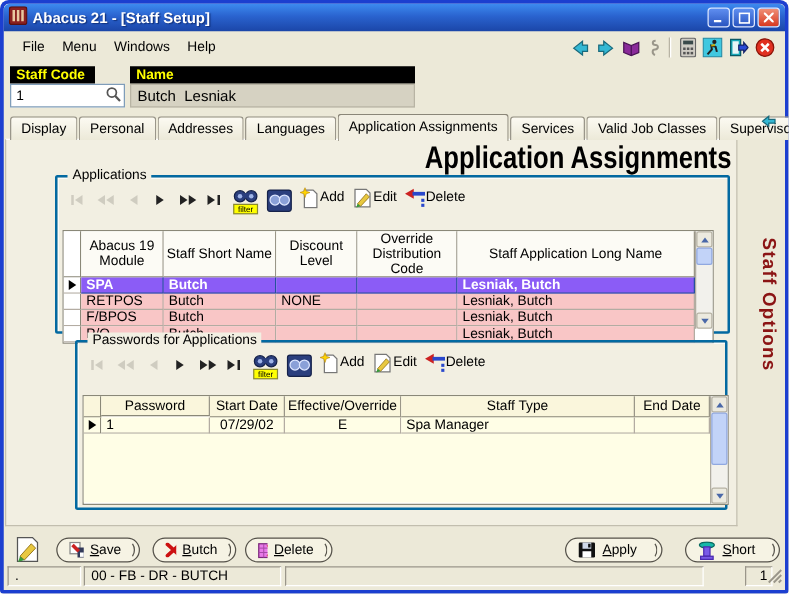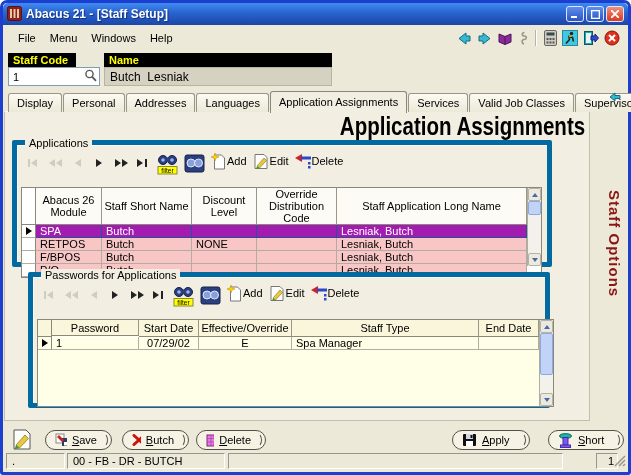--- a/index.html
+++ b/index.html
@@ -53,22 +53,22 @@
 
   
   .panel { position:absolute; left:4px; top:111px; width:586px; height:310px;
            background:#f2efe2; border:1px solid #c2beae; border-top-color:#fff; }
   .heading { position:absolute; top:112px; right:46px; font-size:25px; font-weight:bold;
              letter-spacing:0px; transform:scaleX(.82); transform-origin:100% 50%; white-space:nowrap; }
   .side-strip-label { position:absolute; right:8px; top:190px; writing-mode:vertical-rl;
              color:#8b1414; font-weight:bold; font-size:15px; letter-spacing:1px; }
 
   
-  .group { position:absolute; border:5px solid #0369a1; border-radius:2px;
-           box-shadow:inset 1px 1px 0 #fff; }
+  .group { position:absolute; border:2px solid #0369a1; border-radius:2px;
+           box-shadow:inset 1px 1px 0 #fff;margin-left:32px; }
   .group .glabel { position:absolute; top:-8px; left:8px; background:#f2efe2; padding:0 4px; }
   .g-apps { left:12px; top:140px; width:540px; height:127px; }
   .g-pw   { left:28px; top:272px; width:522px; height:136px; }
 
   
   .gtoolbar { position:absolute; left:8px; top:8px; display:flex; align-items:flex-start; gap:6px; height:32px; }
   .navbtn { width:16px; height:16px; display:flex; align-items:center; justify-content:center; margin-top:2px; }
   .icbtn  { display:flex; flex-direction:row; align-items:center; font-size:11px; line-height:11px; }
   .icbtn svg { display:block; }
 
@@ -79,21 +79,21 @@
   .g2 { grid-template-columns:14px 87px 60px 93px 187px 60px; }
   .hc { background:#fcfbf5; border-right:1px solid #9a9688; border-bottom:1px solid #8a8878;
         display:flex; align-items:center; justify-content:center; text-align:center;
         white-space:pre-line; line-height:12px; font-size:11px; }
   .cell { padding:0 0 0 4px; line-height:13px; height:13px; font-size:11px;
           border-right:1px solid #b3aca2; border-bottom:1px solid #b3aca2;
           overflow:hidden; white-space:nowrap; }
   .mk { padding:0; text-align:center; background:#fff; border-right:1px solid #8a8878; }
   .mk .tri { display:inline-block; width:0; height:0; border-left:6px solid #000;
              border-top:4px solid transparent; border-bottom:4px solid transparent; margin-top:2px; }
-  .row-sel  { background:#a21caf; color:#fff; border-right-color:#26509c; border-bottom-color:#26509c; }
+  .row-sel  { background:#8b5cf6; color:#fff; border-right-color:#26509c; border-bottom-color:#26509c;font-weight:bold; }
   .row-pink { background:#f9c6c6; }
   .pw-h  { background:#faf6dc; }
   .pw-c  { background:#fffee6; }
   .filler { background:#fffee6; grid-column:1 / -1; }
 
   
   .vscroll { width:14px; background:#f2f1ec; border-left:1px solid #b0aca0;
              display:flex; flex-direction:column; }
   .sb-btn { height:13px; background:#eceadf; border:1px solid #b6b2a4; border-radius:2px;
             display:flex; align-items:center; justify-content:center; }
@@ -323,21 +323,21 @@
             <rect x="13" y="9" width="2.5" height="2.5" fill="#2a48cc"></rect>
             <rect x="13" y="13" width="2.5" height="2.5" fill="#2a48cc"></rect>
           </svg>
           <span>Delete</span>
         </span>
     </div>
 
     <div class="tbl" style="left:4px; top:42px;">
       <div class="grid g1">
         <div class="hc mk"></div>
-        <div class="hc">Abacus 26
+        <div class="hc">Abacus 19
 Module</div>
         <div class="hc">Staff Short Name</div>
         <div class="hc">Discount
 Level</div>
         <div class="hc">Override
 Distribution Code</div>
         <div class="hc">Staff Application Long Name</div>
 
         <div class="cell mk"><span class="tri"></span></div>
         <div class="cell row-sel">SPA</div>

